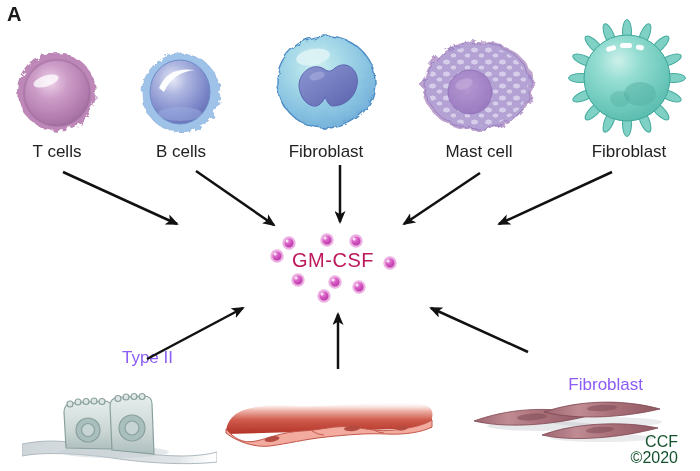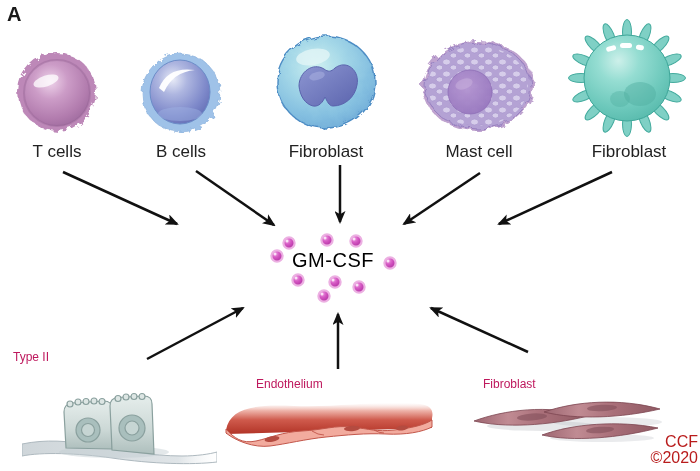--- a/index.html
+++ b/index.html
@@ -1,25 +1,25 @@
 <!DOCTYPE html>
 <html><head>
 <meta charset="utf-8">
 <style>
   html,body{margin:0;padding:0;background:#fff;}
   .stage{position:relative;width:700px;height:471px;background:#ffffff;overflow:hidden;
          font-family:"Liberation Sans","DejaVu Sans",sans-serif;}
   .panel-label{position:absolute;left:7px;top:3px;font-size:20px;font-weight:bold;color:#1a1a1a;}
   .cellfig{position:absolute;margin:0;display:flex;flex-direction:column;align-items:center;}
   .cap{font-size:17px;color:#222;line-height:20px;text-align:center;white-space:nowrap;}
-  .cap2{position:absolute;font-size:12px;color:#be185d;line-height:21px;text-align:left;white-space:nowrap;}
+  .cap2{position:absolute;font-size:17px;color:#8b5cf6;line-height:21px;text-align:right;white-space:nowrap;}
   .gmcsf{position:absolute;left:333px;top:260px;transform:translate(-50%,-50%);
-         font-size:20px;color:#000000;letter-spacing:.5px;}
+         font-size:20px;color:#be185d;letter-spacing:.5px;}
   .overlay{position:absolute;left:0;top:0;}
-  .credit{position:absolute;right:2px;top:433px;text-align:right;color:#b91c1c;}
+  .credit{position:absolute;right:22px;top:433px;text-align:right;color:#14532d;}
   .credit .org{font-size:16px;line-height:17px;}
   .credit .yr{font-size:16px;line-height:15px;}
   .illus{position:absolute;}
 </style>
 </head>
 <body>
 
 <div class="stage">
 
   <div class="panel-label">A</div>
@@ -160,21 +160,20 @@
       </g>
     </svg>
     <figcaption class="cap">Fibroblast</figcaption>
   </figure>
 
   <div class="gmcsf">GM-CSF</div>
 
   <div class="cap2" style="left:13px;top:347px;width:160px;">
     <div>Type II</div>
   </div>
-  <div class="cap2" style="left:256px;top:374px;width:160px;">Endothelium</div>
   <div class="cap2" style="left:483px;top:374px;width:160px;">Fibroblast</div>
 
   <svg class="illus" style="left:22px;top:392px;" width="195" height="78" viewBox="0 0 195 78">
     <defs>
       <linearGradient id="epg" x1="0" y1="0" x2="0" y2="1">
         <stop offset="0%" stop-color="#e5edeb"></stop>
           <stop offset="60%" stop-color="#ccd8d6"></stop>
         <stop offset="100%" stop-color="#aebfbd"></stop>
       </linearGradient>
       <linearGradient id="memg" x1="0" y1="0" x2="1" y2="0">

